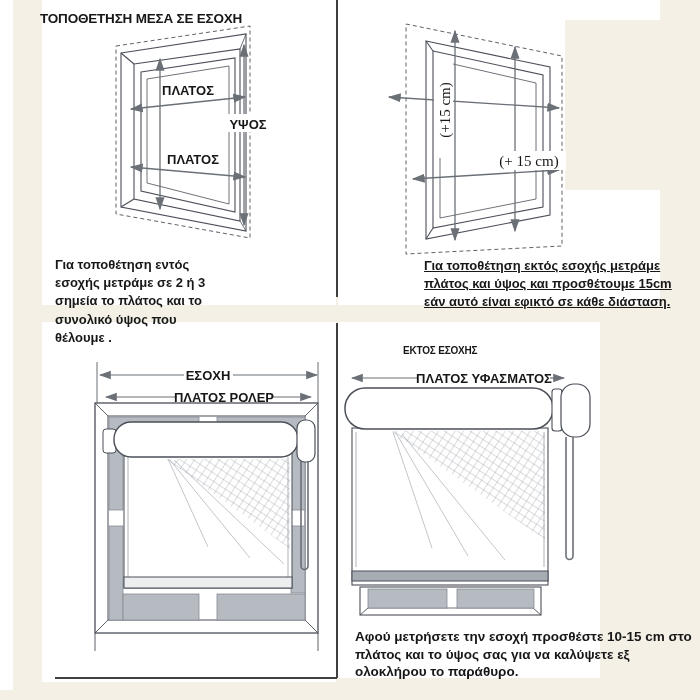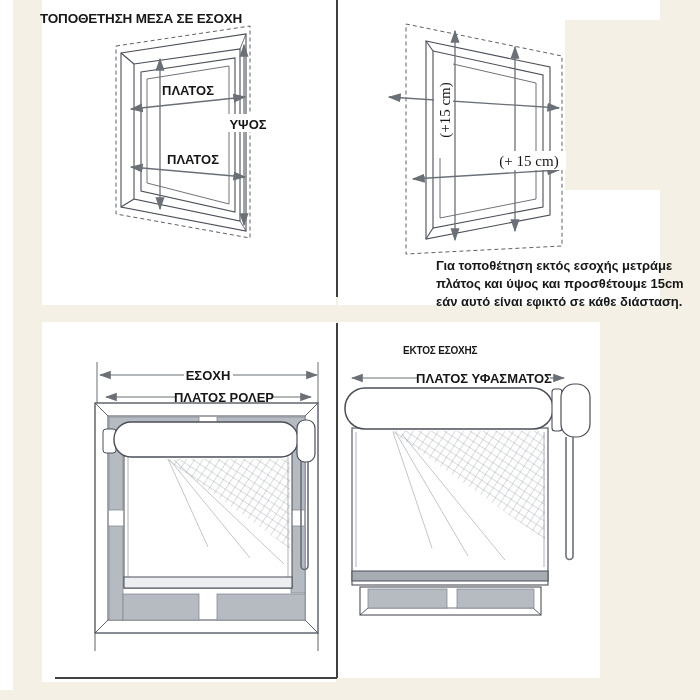--- a/index.html
+++ b/index.html
@@ -16,21 +16,21 @@
   .divider{width:2px;background:#404040;left:336px;}
   .divider-top{top:0;height:297px;}
   .divider-bottom{top:323px;height:355px;}
   .hline{left:55px;top:677px;width:282px;height:2px;background:#404040;}
   .title{font-size:13.5px;font-weight:700;letter-spacing:-0.2px;white-space:nowrap;}
   .title-tl{left:40px;top:3px;margin-top:8px;}
   .title-tr{left:464px;top:3px;}
   .title-br{left:403px;top:345px;font-size:10px;}
   .body-text{font-size:13px;font-weight:700;line-height:1.4;}
   .text-tl{left:55px;top:256px;width:158px;}
-  .text-tr{left:436px;top:257px;width:248px;line-height:1.38;}
+  .text-tr{left:424px;top:257px;width:248px;line-height:1.38;text-decoration:underline;}
   .text-br{left:355px;top:628px;width:338px;font-size:13.5px;line-height:1.3;}
   svg{display:block;}
   svg text{font-family:"Liberation Sans",sans-serif;font-weight:700;font-size:13px;fill:#171717;}
   svg text.serif{font-family:"Liberation Serif",serif;font-weight:400;font-size:15px;}
   .svg-tl{left:0;top:0;}
   .svg-tr{left:336px;top:0;}
   .svg-bl{left:0;top:322px;}
   .svg-br{left:337px;top:322px;}
 </style>
 </head>
@@ -204,15 +204,17 @@
       <rect x="352" y="571" width="196" height="10" fill="#a7acb3" stroke="#4b4f58" stroke-width="1"></rect>
       <rect x="345" y="388" width="208" height="41" rx="20" fill="#ffffff" stroke="#4b4f58" stroke-width="1.5"></rect>
       <rect x="552" y="389" width="10" height="42" rx="3" fill="#ffffff" stroke="#4b4f58" stroke-width="1.1"></rect>
       <rect x="561" y="384" width="29" height="53" rx="13" fill="#ffffff" stroke="#4b4f58" stroke-width="1.2"></rect>
       <path d="M566,437 V556 a3.5,3.5 0 0 0 7,0 V437" fill="none" stroke="#6b7077" stroke-width="1.6"></path>
     </g>
   </svg>
 
   <div class="abs title title-br">ΕΚΤΟΣ ΕΣΟΧΗΣ</div>
 
+  <div class="abs body-text text-tl">Για τοποθέτηση εντός εσοχής μετράμε σε 2 ή 3 σημεία το πλάτος και το συνολικό ύψος που θέλουμε .</div>
   <div class="abs body-text text-tr">Για τοποθέτηση εκτός εσοχής μετράμε πλάτος και ύψος και προσθέτουμε 15cm εάν αυτό είναι εφικτό σε κάθε διάσταση.</div>
+  <div class="abs body-text text-br">Αφού μετρήσετε την εσοχή προσθέστε 10-15 cm στο πλάτος και το ύψος σας για να καλύψετε εξ ολοκλήρου το παράθυρο.</div>
 
 </div>
 
 </body></html>

